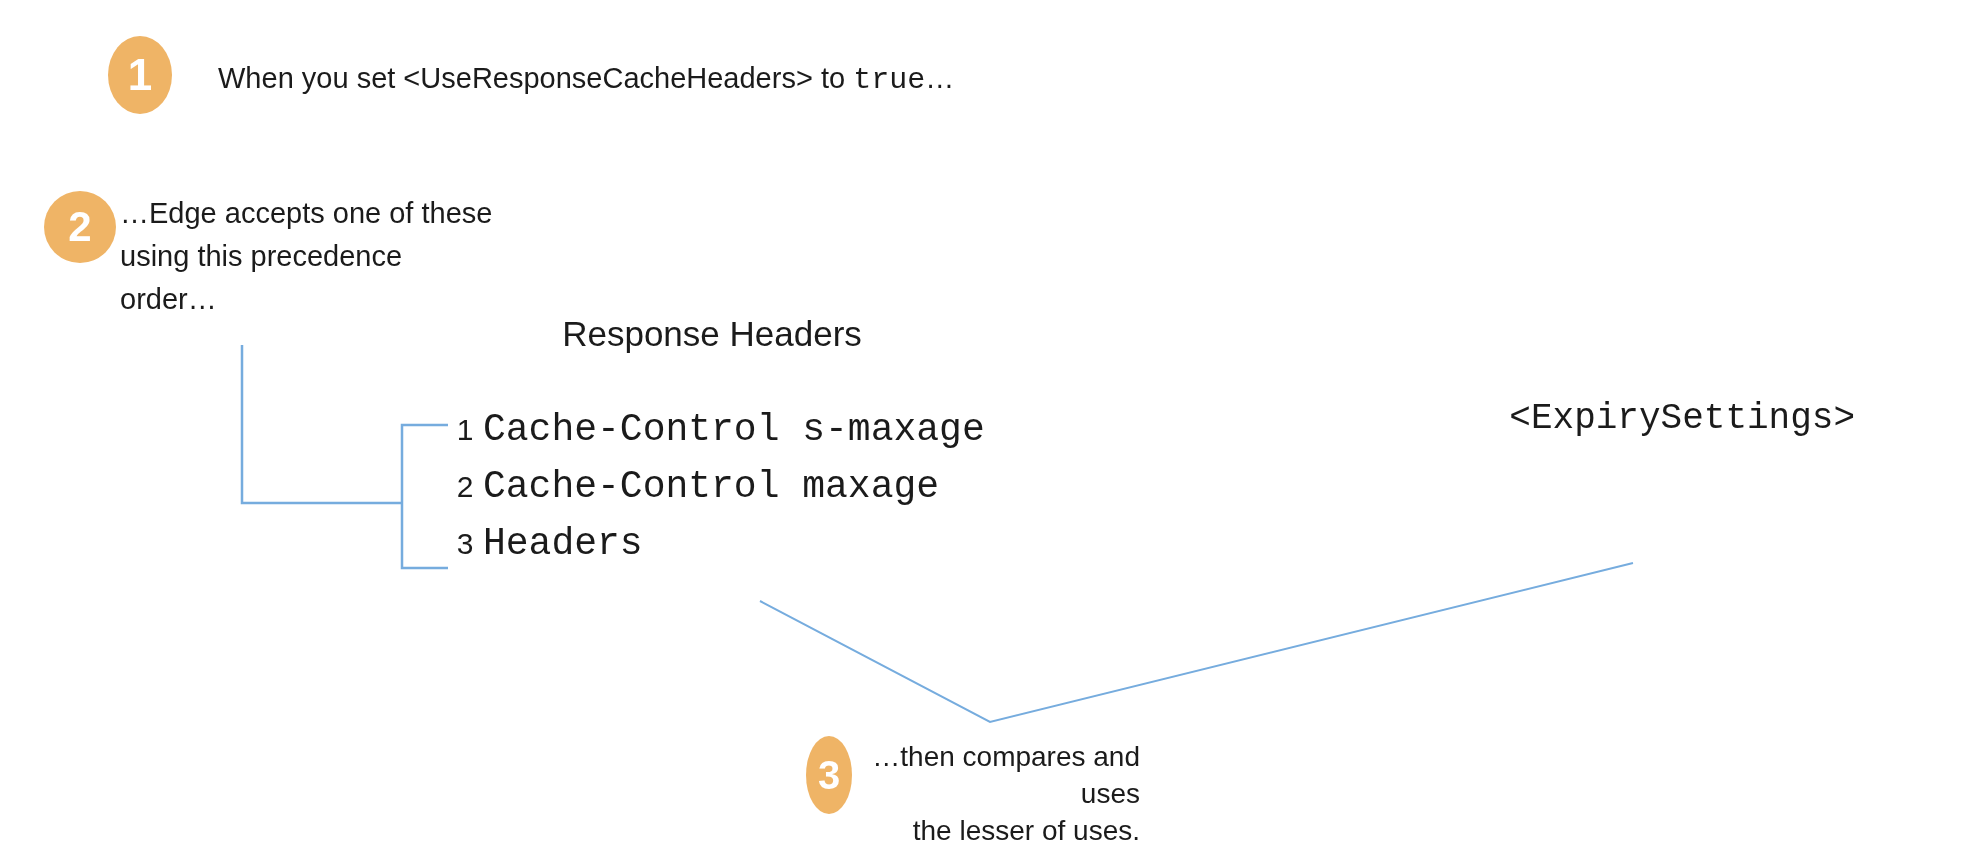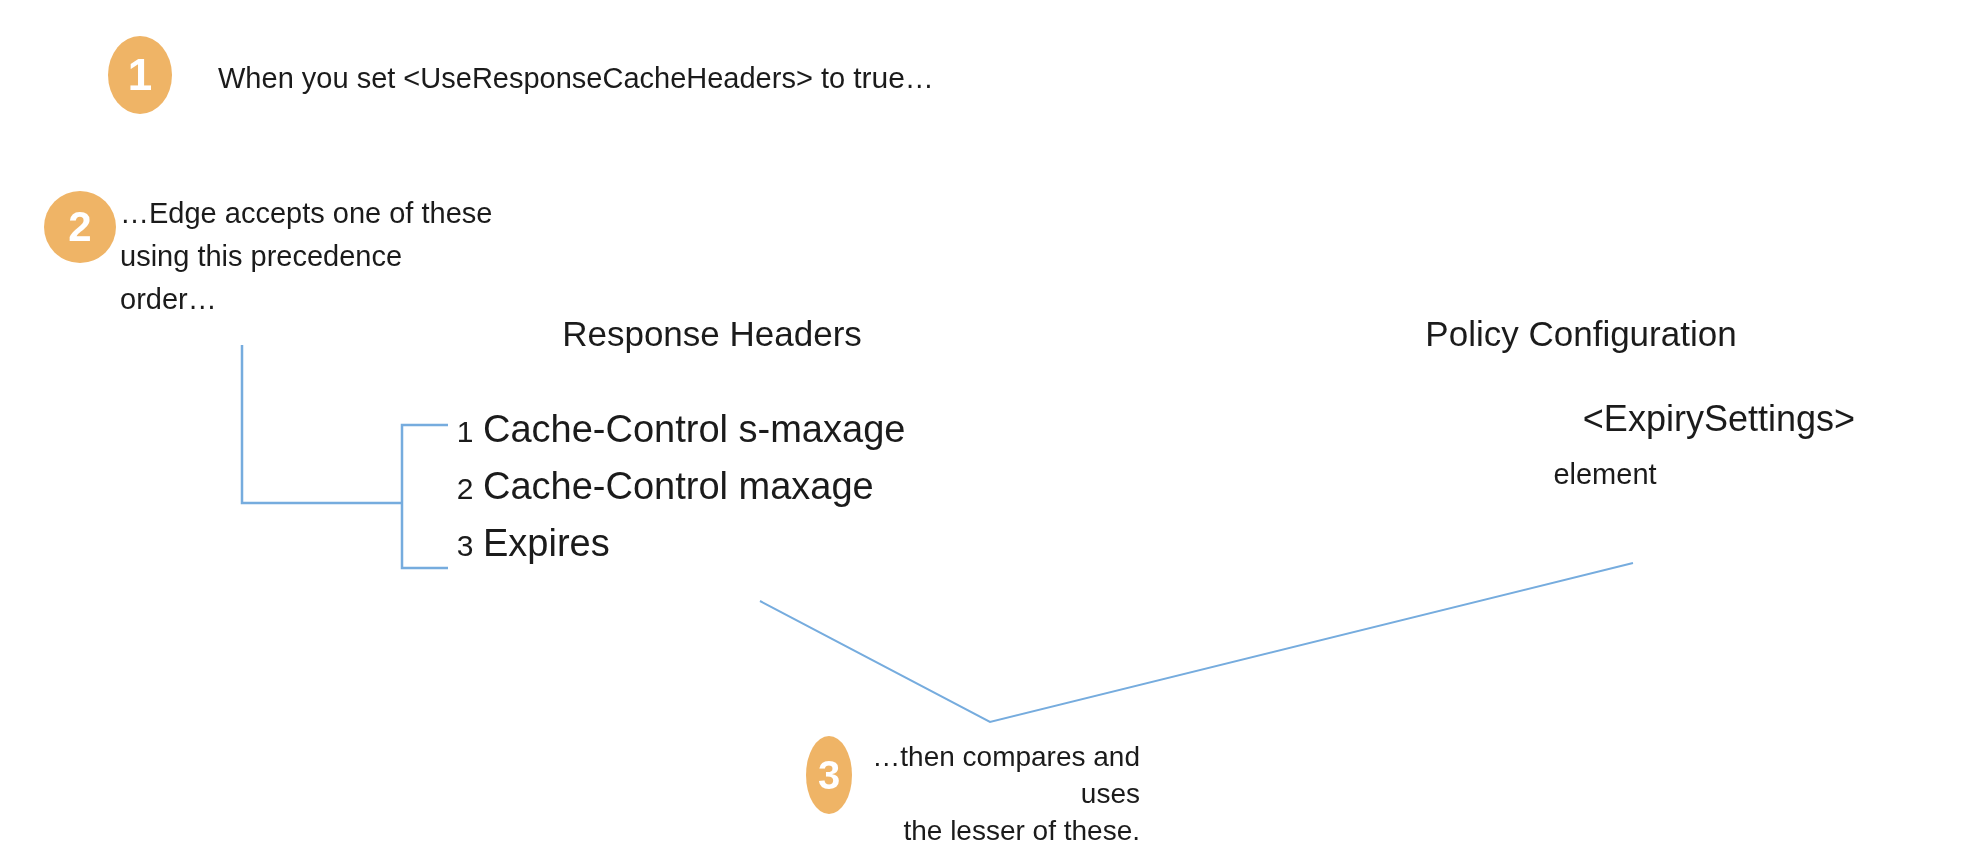--- a/index.html
+++ b/index.html
@@ -38,21 +38,21 @@
   }
   .badge-1 { left: 108px; top: 36px; width: 64px; height: 78px; font-size: 44px; }
   .badge-2 { left: 44px; top: 191px; width: 72px; height: 72px; font-size: 42px; }
   .badge-3 { left: 806px; top: 736px; width: 46px; height: 78px; font-size: 40px; }
   .step1-text {
     left: 218px; top: 56px;
     font-size: 29px;
     white-space: nowrap;
     line-height: 44px;
   }
-  .mono { font-family: Liberation Sans, sans-serif; }
+  .mono { font-family: Liberation Mono, monospace; }
   .step1-text .mono { font-size: 30px; }
   .step2-text {
     left: 120px; top: 192px;
     font-size: 29px;
     line-height: 43px;
     white-space: nowrap;
   }
   .col-heading {
     font-size: 35px;
     text-align: center;
@@ -120,41 +120,39 @@
   <div class="abs badge badge-2">
     <span>2</span>
   </div>
   <div class="abs step2-text">
     <div>…Edge accepts one of these</div>
     <div>using this precedence</div>
     <div>order…</div>
   </div>
 
   <div class="abs col-heading heading-response">Response Headers</div>
-  <div class="abs col-heading heading-policy">Policy Configuration</div>
 
   <div class="abs precedence-list">
     <div class="precedence-row">
       <span class="precedence-rank">1</span>
       <span class="precedence-name mono">Cache-Control s-maxage</span>
     </div>
     <div class="precedence-row">
       <span class="precedence-rank">2</span>
       <span class="precedence-name mono">Cache-Control maxage</span>
     </div>
     <div class="precedence-row">
       <span class="precedence-rank">3</span>
-      <span class="precedence-name mono">Expires</span>
+      <span class="precedence-name mono">Headers</span>
     </div>
   </div>
 
   <div class="abs policy-code mono">&lt;ExpirySettings&gt;</div>
-  <div class="abs policy-element">element</div>
 
   <div class="abs badge badge-3">
     <span>3</span>
   </div>
   <div class="abs step3-text">
     <div>…then compares and uses</div>
-    <div>the lesser of these.</div>
+    <div>the lesser of uses.</div>
   </div>
 
 </div>
 
 </body></html>

